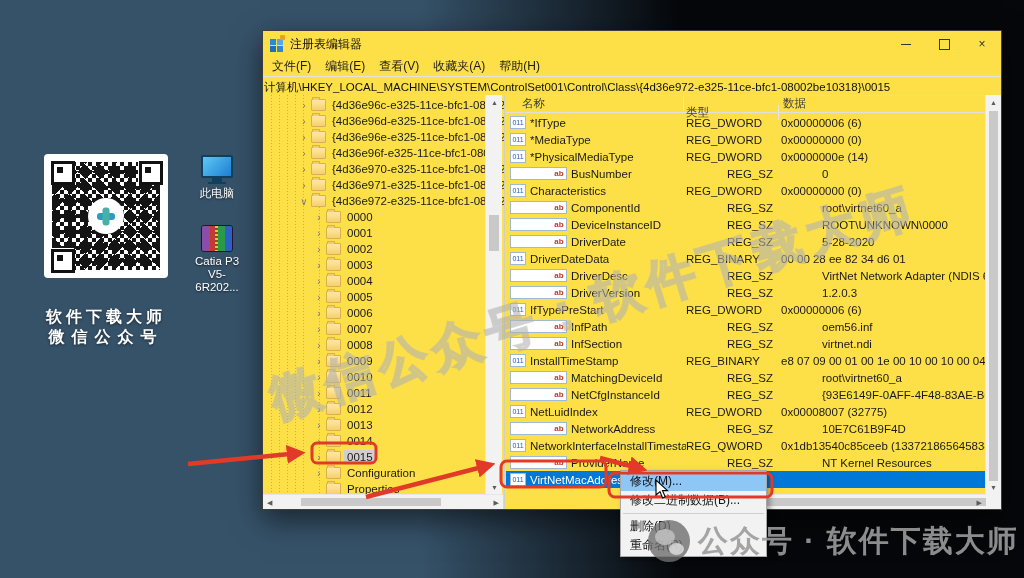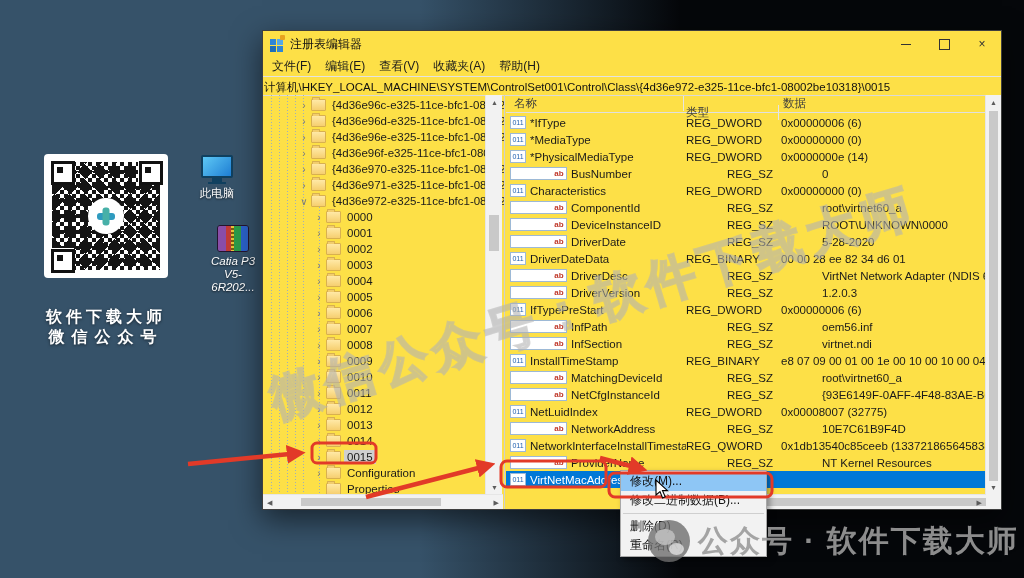--- a/index.html
+++ b/index.html
@@ -70,21 +70,21 @@
   .folder{width:13px;height:10px;flex:none;margin:0 3px 0 2px;background:linear-gradient(#ffe9a6,#f6cf6f);
       border:1px solid #d8b050;border-radius:1px;position:relative;}
   .folder:before{content:"";position:absolute;left:0;top:-3px;width:6px;height:2px;background:#f2cd6e;
       border:1px solid #d8b050;border-bottom:none;border-radius:1px 1px 0 0;}
   .trow .tlab{padding:1px 3px;}
   .trow.sel .tlab{background:#cfcfcf;}
   
   .listpanel{position:absolute;left:243px;top:0;right:0;bottom:0;overflow:hidden;}
   .lheader{position:absolute;left:0;top:0;right:15px;height:17px;border-bottom:1px solid #e0e0e0;
       font-size:11.5px;color:#3c3c3c;display:flex;align-items:center;}
-  .hname{width:178px;padding-left:8px;border-right:1px solid #e5e5e5;box-sizing:border-box;}
+  .hname{width:178px;padding-left:16px;border-right:1px solid #e5e5e5;box-sizing:border-box;}
   .htype{width:95px;padding-left:2px;border-right:1px solid #e5e5e5;box-sizing:border-box;margin-top:17px;}
   .hdata{flex:1;padding-left:4px;}
   .lrows{position:absolute;left:0;top:19px;right:15px;}
   .lrow{height:17px;display:flex;align-items:center;font-size:11.5px;color:#1a1a1a;white-space:nowrap;}
   .lrow.sel{background:#0078d7;color:#fff;}
   .vicon{width:14px;height:11px;flex:none;margin:0 4px;border:1px solid #9db9d6;background:#fff;
       display:flex;align-items:center;justify-content:center;font-size:7px;line-height:7px;}
   .vicon.str{color:#c0392b;font-weight:bold;font-size:8px;padding-left:41px;}
   .vicon.num{color:#1f5fae;letter-spacing:0;}
   .cname{width:156px;overflow:hidden;}
@@ -151,21 +151,21 @@
 <div class="qr-cap cap2">软件下载大师</div>
 
 <div class="dicon" style="left:176px;top:155px;">
   <div>
     <div class="monitor"></div>
       <div class="stand"></div>
       <div class="base"></div>
   </div>
   <div>此电脑</div>
 </div>
-<div class="dicon" style="left:192px;top:225px;font-style:italic;">
+<div class="dicon" style="left:176px;top:225px;">
   <div class="rar">
     <span class="rs1"></span>
       <span class="rs2"></span>
       <span class="rs3"></span>
       <span class="rs4"></span>
       <i class="zip"></i>
   </div>
   <div>Catia P3</div>
   <div>V5-6R202...</div>
 </div>

